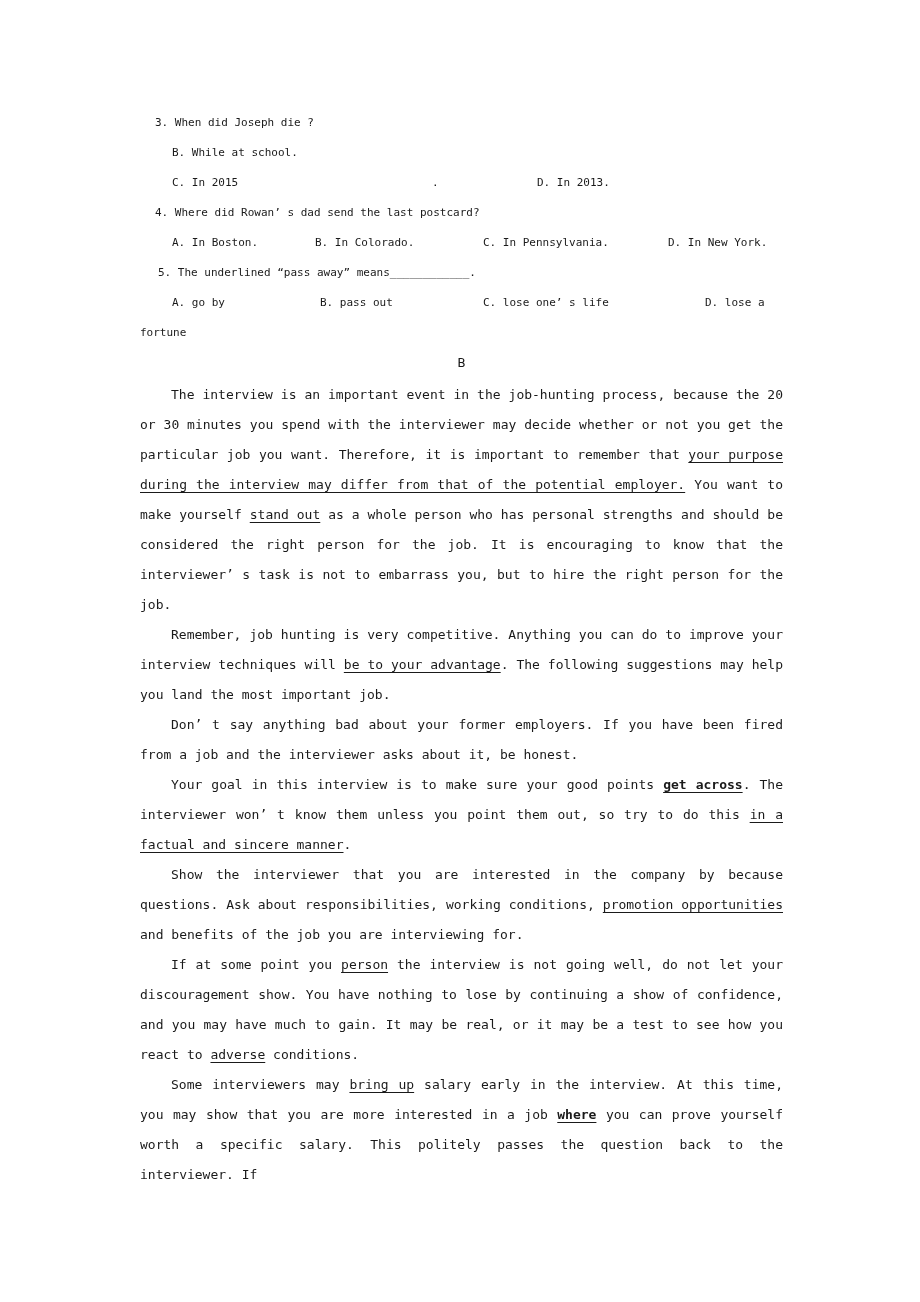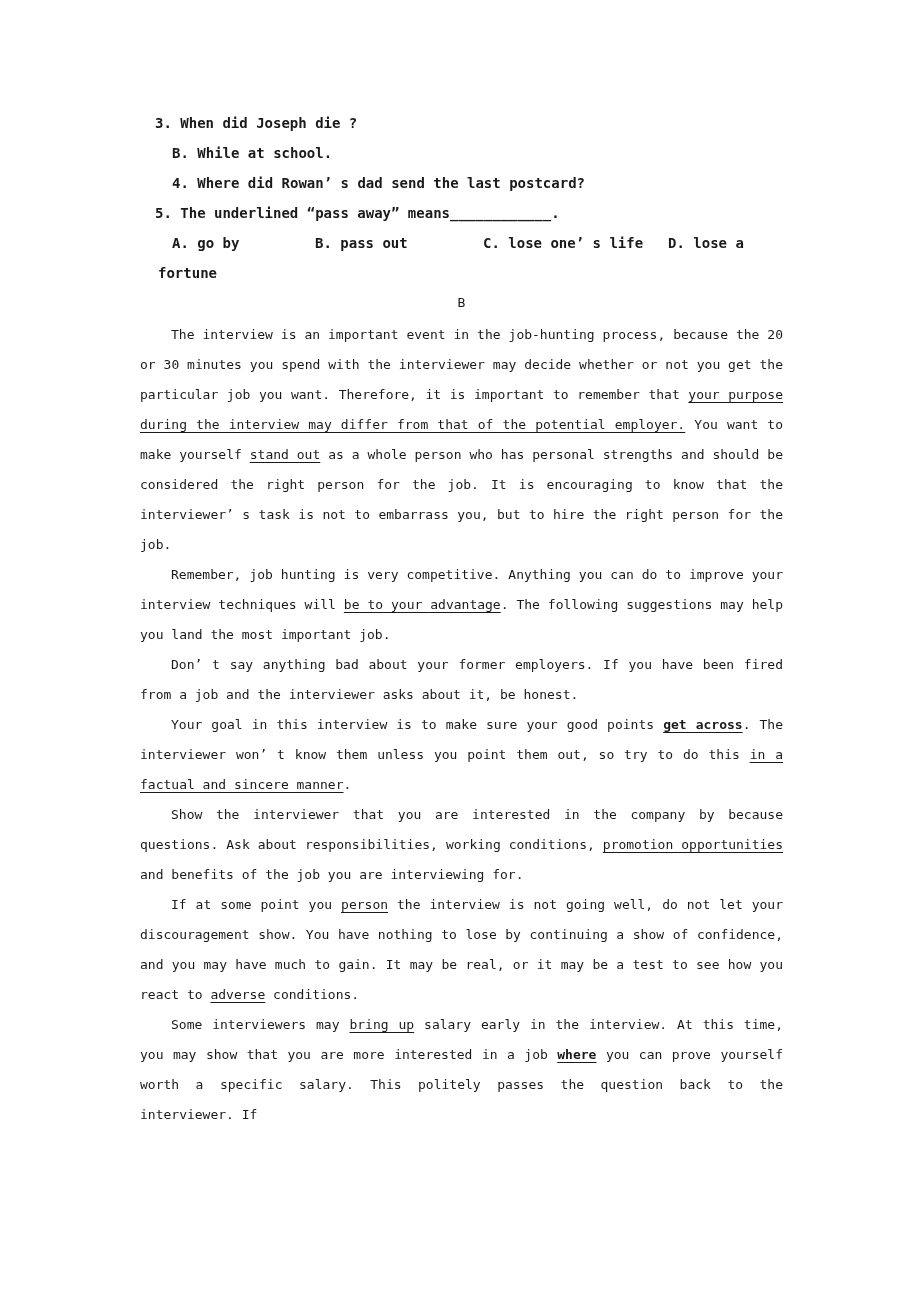--- a/index.html
+++ b/index.html
@@ -18,22 +18,21 @@
     width: 920px;
     height: 1302px;
     padding: 108px 137px 0 140px;
     background: #ffffff;
     overflow: hidden;
   }
   .questions-block { width: 643px; }
   .qline {
     position: relative;
     height: 30px;
-    font-size: 14px;
-    font-weight: bold;
+    font-size: 11px;
   }
   .qline span {
     position: absolute;
     top: 0;
     white-space: pre;
     line-height: 30px;
   }
   
   .qline:nth-child(1) span:nth-child(1){left:15px;}
   .qline:nth-child(2) span:nth-child(1){left:32px;}
@@ -84,21 +83,32 @@
 
 <div class="page">
   <div class="questions-block">
       <div class="qline">
         <span>3. When did Joseph die ?</span>
       </div>
       <div class="qline">
         <span>B. While at school.</span>
       </div>
       <div class="qline">
+        <span>C. In 2015</span>
+        <span>.</span>
+        <span>D. In 2013.</span>
+      </div>
+      <div class="qline">
         <span>4. Where did Rowan’ s dad send the last postcard?</span>
+      </div>
+      <div class="qline">
+        <span>A. In Boston.</span>
+        <span>B. In Colorado.</span>
+        <span>C. In Pennsylvania.</span>
+        <span>D. In New York.</span>
       </div>
       <div class="qline">
         <span>5. The underlined “pass away” means____________.</span>
       </div>
       <div class="qline">
         <span>A. go by</span>
         <span>B. pass out</span>
         <span>C. lose one’ s life</span>
         <span>D. lose a</span>
       </div>

